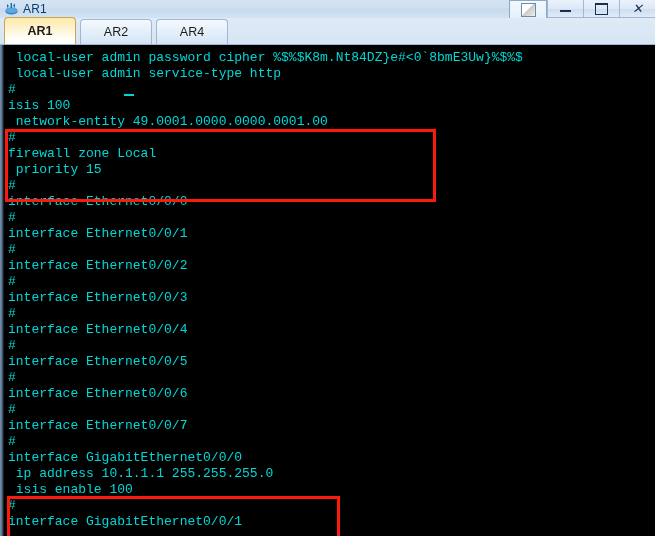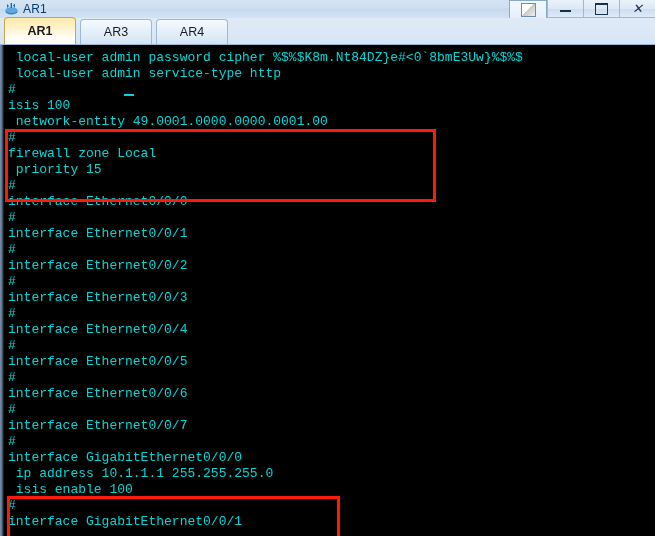--- a/index.html
+++ b/index.html
@@ -142,21 +142,21 @@
         <i class="glyph-close">✕</i>
       </span>
     </span>
   </div>
 
   <div class="tabstrip">
     <div class="tab active">
         <span>AR1</span>
       </div>
     <div class="tab">
-        <span>AR3</span>
+        <span>AR2</span>
       </div>
     <div class="tab">
         <span>AR4</span>
       </div>
   </div>
 
   <div class="terminal">
     <div class="term-left-edge"></div>
     <div class="term-right-edge"></div>
     <div class="cursor-mark"></div>

